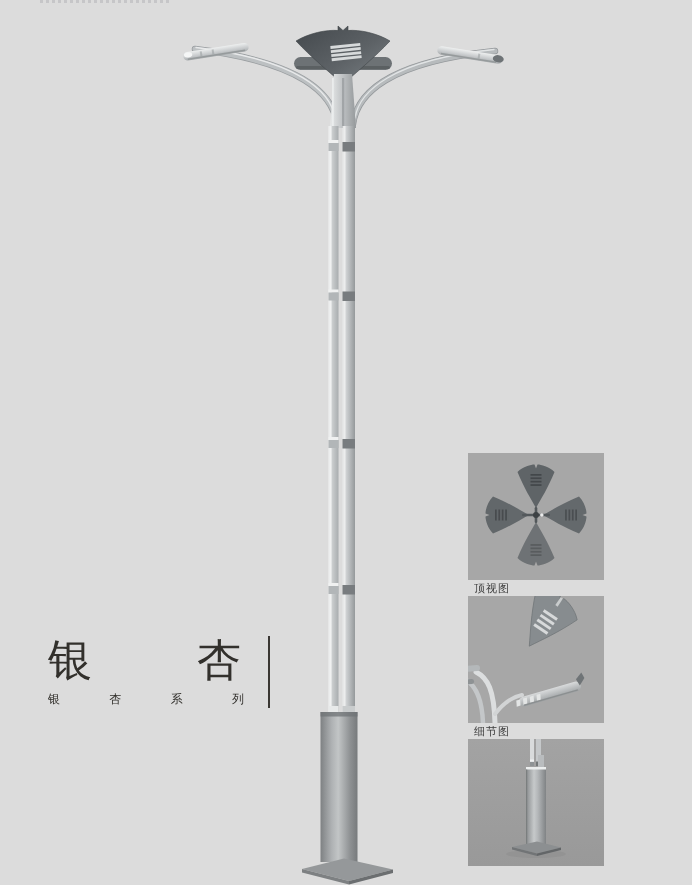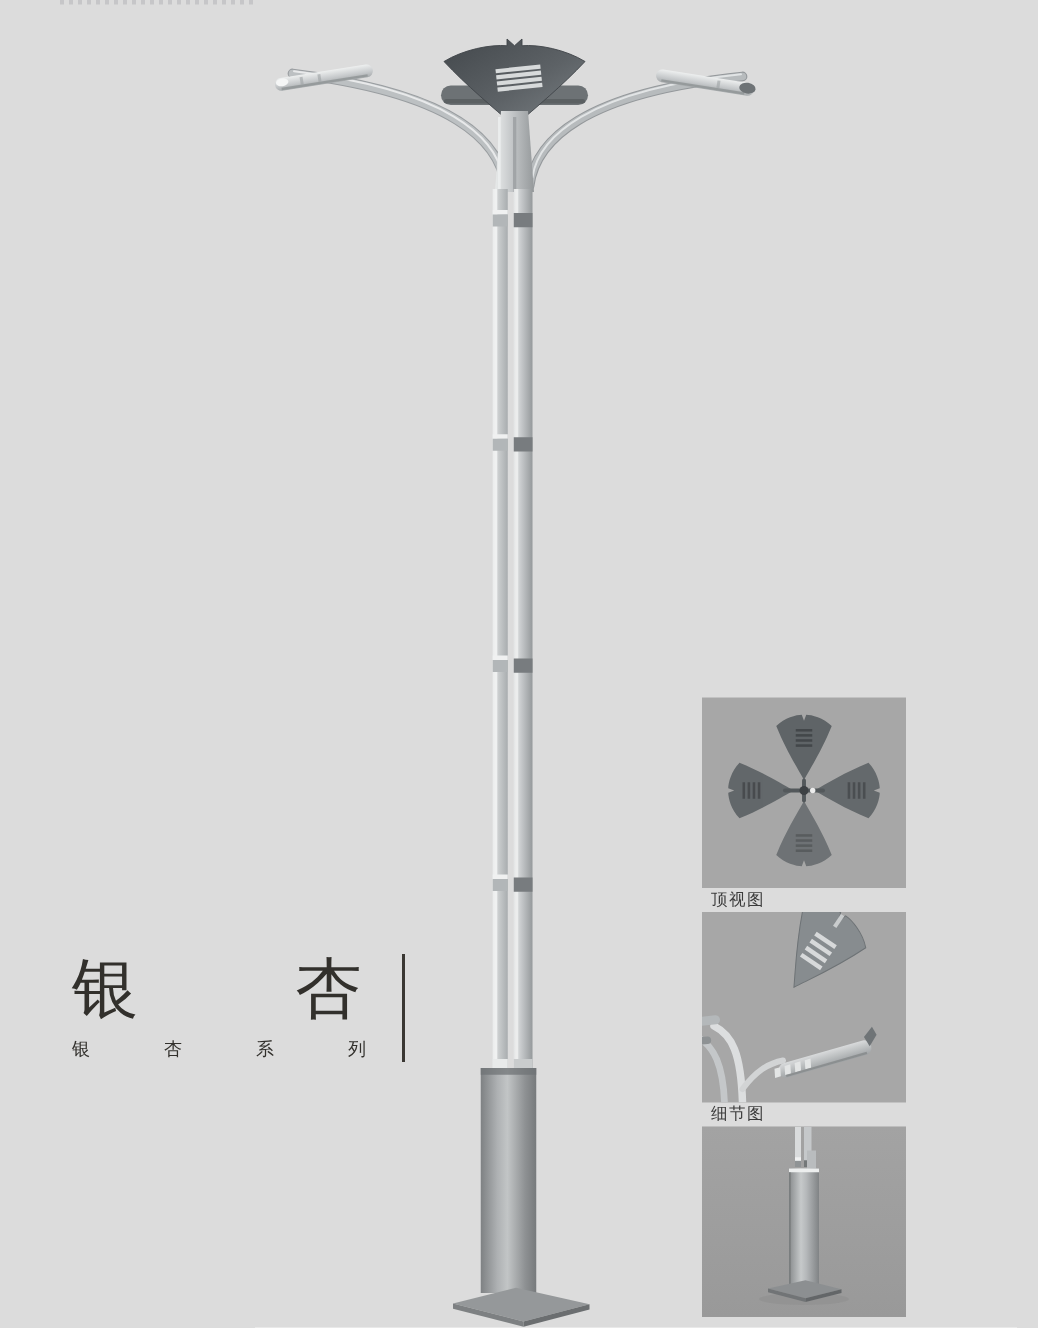--- a/index.html
+++ b/index.html
@@ -23,21 +23,21 @@
   }
   .title-series{
     position:absolute;left:48px;top:692px;width:196px;
     display:flex;justify-content:space-between;
     font-size:12px;line-height:1.2;font-weight:500;color:#32302c;
   }
   .title-divider{
     position:absolute;left:268px;top:636px;width:2px;height:72px;background:#3a3733;
   }
   
-  .figures{position:absolute;left:468px;top:465px;width:136px;}
+  .figures{position:absolute;left:468px;top:453px;width:136px;}
   .fig-box{width:136px;height:127px;background:#a7a7a7;position:relative;overflow:hidden;}
   .fig-box svg{position:absolute;left:0;top:0;}
   .fig-caption{
     height:16px;line-height:16px;padding-left:6px;
     font-size:11px;color:#3c3c3c;letter-spacing:1px;
   }
 </style>
 </head>
 <body>
 

